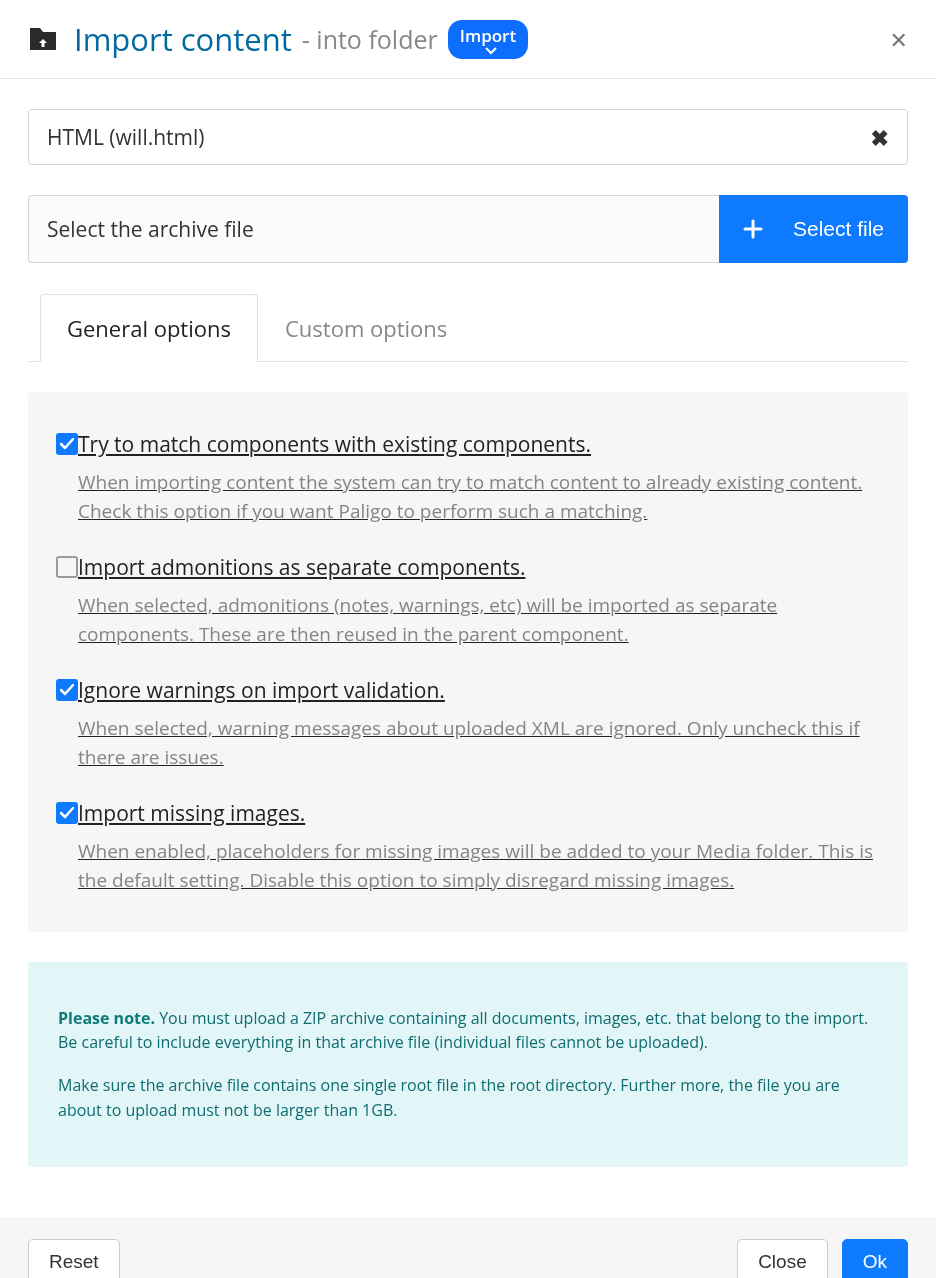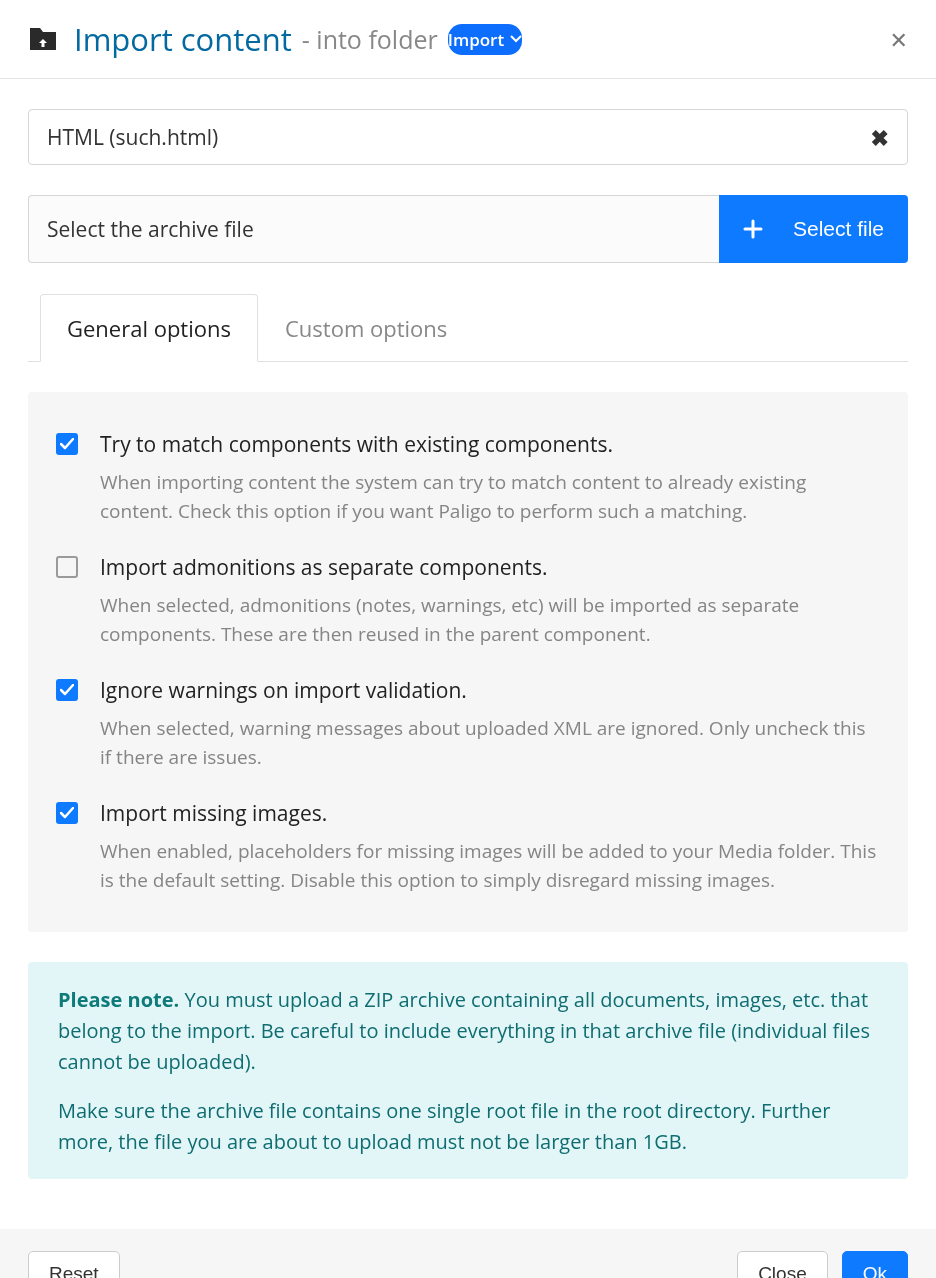--- a/index.html
+++ b/index.html
@@ -28,25 +28,26 @@
     font-size: 25px;
     color: #888;
     margin-left: 10px;
   }
   .badge {
     display: inline-flex;
     align-items: center;
     background: #0d6efd;
     color: #fff;
     border-radius: 14px;
-    padding: 4px 0;
+    padding: 4px 12px;
     font-size: 17px;
     font-weight: 600;
     margin-left: 10px;
     vertical-align: middle;
+    flex-direction: column;
   }
   .badge svg { margin-left: 6px; }
   .close-x {
     margin-left: auto;
     font-size: 22px;
     color: #777;
     cursor: pointer;
     line-height:1;
   }
   .modal-body {
@@ -127,22 +128,22 @@
     background:#fff;
   }
   .options-panel {
     background:#f6f6f6;
     border-radius:4px;
     padding:38px 28px 24px 28px;
     margin-bottom:30px;
   }
   .opt {
     display:flex;
-    gap:22px;
     margin-bottom:26px;
+    text-decoration:underline;
   }
   .opt:last-child { margin-bottom:12px; }
   .chk {
     width:22px; height:22px;
     border-radius:3px;
     flex-shrink:0;
     margin-top:3px;
     display:flex; align-items:center; justify-content:center;
     cursor:pointer;
   }
@@ -155,23 +156,23 @@
     margin-bottom:10px;
   }
   .opt-desc {
     font-size:19px;
     color:#858585;
     line-height:1.55;
   }
   .note-panel {
     background:#e3f6f7;
     border-radius:4px;
-    padding:22px 30px;
+    padding:44px 30px;
     color:#0f6d72;
-    font-size:20px;
+    font-size:16px;
     line-height:1.55;
   }
   .note-panel p { margin-bottom:18px; }
   .note-panel p:last-child { margin-bottom:0; }
   .note-panel strong { color:#0e7b7a; font-weight:700; }
   .modal-footer {
     background:#f6f6f6;
     padding:22px 28px;
     display:flex;
     align-items:center;
@@ -213,21 +214,21 @@
     <svg width="12" height="8" viewBox="0 0 12 8">
         <path d="M1 1 L6 6 L11 1" stroke="#fff" stroke-width="2" fill="none"></path>
       </svg>
   </span>
   <span class="close-x">✕</span>
 </div>
 
 <div class="modal-body">
 
   <div class="input-row">
-    <span class="value">HTML (such.html)</span>
+    <span class="value">HTML (will.html)</span>
     <span class="x-icon">✖</span>
   </div>
 
   <div class="file-row">
     <div class="placeholder">Select the archive file</div>
     <button class="select-btn">
       <svg width="20" height="20" viewBox="0 0 20 20">
           <path d="M10 2 v16 M2 10 h16" stroke="#fff" stroke-width="3" stroke-linecap="round"></path>
         </svg>
       <span>Select file</span>

